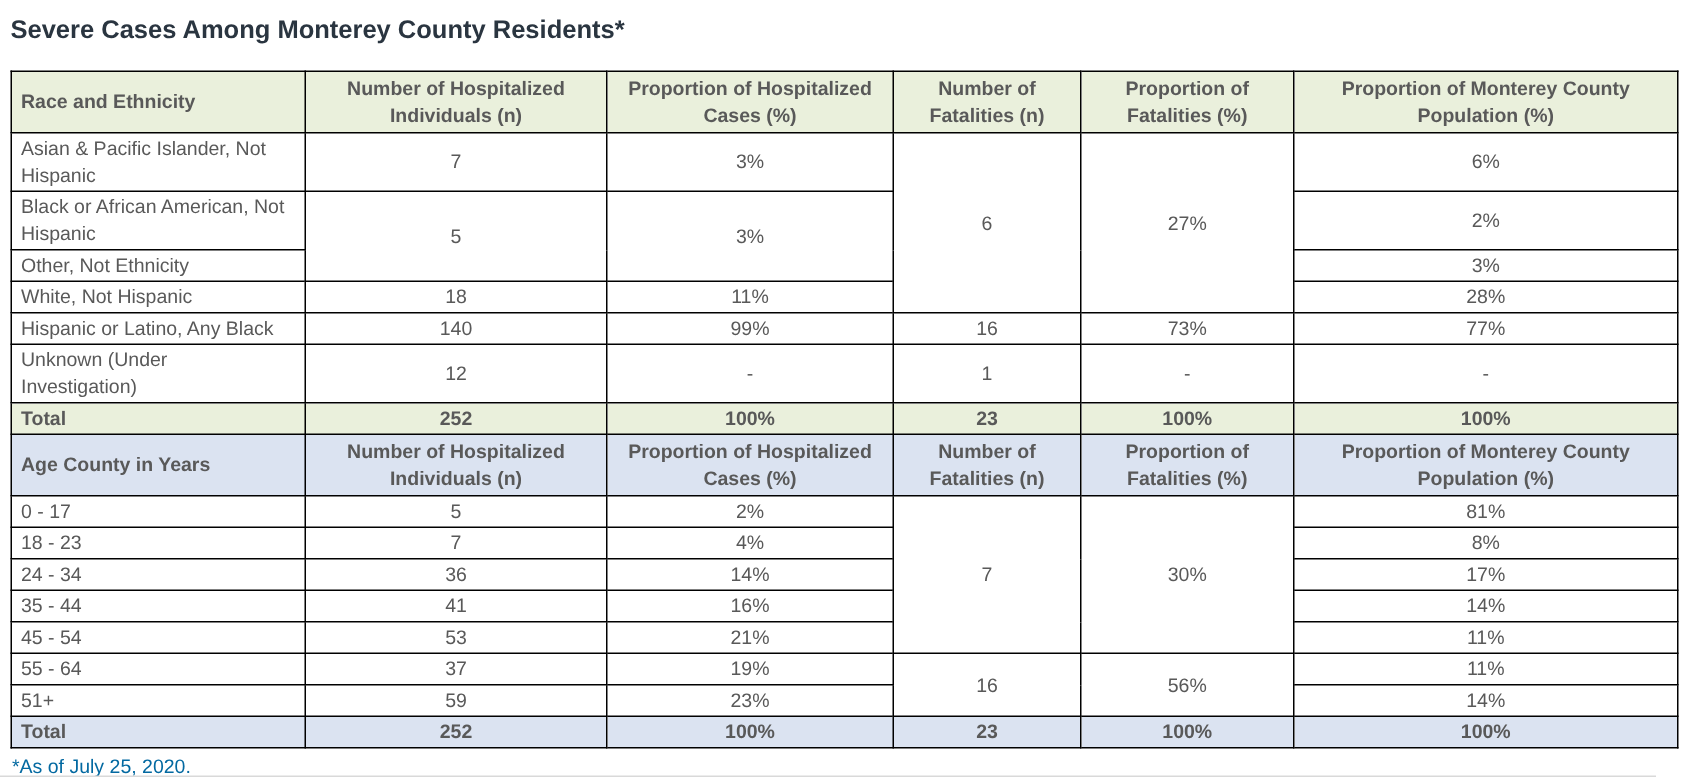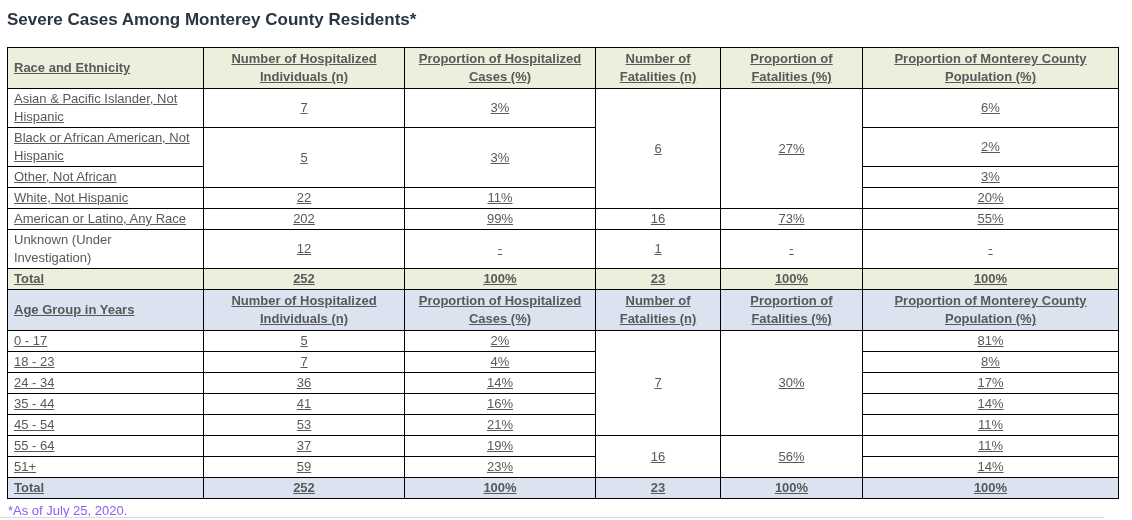--- a/index.html
+++ b/index.html
@@ -26,21 +26,20 @@
     font-size: 17px;
     font-weight: bold;
     color: var(--title-color);
   }
   table.severe-cases {
     border-collapse: collapse;
     table-layout: fixed;
     width: 1111px;
     margin: 17px 0 0 7px;
     font-size: 13px;
-    text-decoration: underline;
   }
   col.c1 { width: 196px; }
   col.c2 { width: 201px; }
   col.c3 { width: 191px; }
   col.c4 { width: 125px; }
   col.c5 { width: 142px; }
   col.c6 { width: 256px; }
   th, td {
     border: 1px solid var(--border-color);
     line-height: 18px;
@@ -56,21 +55,21 @@
   }
   th.first, td.first { text-align: left; }
   tr.race-hdr th { background: var(--race-header-bg); }
   tr.age-hdr th  { background: var(--age-header-bg); }
   tr.race-total td { background: var(--race-header-bg); font-weight: bold; }
   tr.age-total td  { background: var(--age-header-bg); font-weight: bold; }
   .narrow { display: inline-block; max-width: 120px; }
   .footnote {
     margin: 4px 0 0 8px;
     font-size: 13px;
-    color: #8b5cf6;
+    color: #0369a1;
   }
   .bottom-divider {
     position: absolute;
     left: 0; right: 0; top: 517px;
     border-top: 1px solid var(--divider-color);
   }
 </style>
 </head>
 <body>
 
@@ -105,36 +104,36 @@
         <td rowspan="4">27%</td>
         <td>6%</td>
       </tr>
       <tr>
         <td class="first">Black or African American, Not Hispanic</td>
         <td rowspan="2">5</td>
         <td rowspan="2">3%</td>
         <td>2%</td>
       </tr>
       <tr>
-        <td class="first">Other, Not African</td>
+        <td class="first">Other, Not Ethnicity</td>
         <td>3%</td>
       </tr>
       <tr>
         <td class="first">White, Not Hispanic</td>
-        <td>22</td>
+        <td>18</td>
         <td>11%</td>
-        <td>20%</td>
-      </tr>
-      <tr>
-        <td class="first">American or Latino, Any Race</td>
-        <td>202</td>
+        <td>28%</td>
+      </tr>
+      <tr>
+        <td class="first">Hispanic or Latino, Any Black</td>
+        <td>140</td>
         <td>99%</td>
         <td>16</td>
         <td>73%</td>
-        <td>55%</td>
+        <td>77%</td>
       </tr>
       <tr>
         <td class="first"><span class="narrow">Unknown (Under Investigation)</span></td>
         <td>12</td>
         <td>-</td>
         <td>1</td>
         <td>-</td>
         <td>-</td>
       </tr>
       <tr class="race-total">
@@ -142,21 +141,21 @@
         <td>252</td>
         <td>100%</td>
         <td>23</td>
         <td>100%</td>
         <td>100%</td>
       </tr>
     </tbody>
 
     <tbody>
       <tr class="age-hdr">
-        <th class="first">Age Group in Years</th>
+        <th class="first">Age County in Years</th>
         <th>Number of Hospitalized Individuals (n)</th>
         <th>Proportion of Hospitalized Cases (%)</th>
         <th>Number of Fatalities (n)</th>
         <th>Proportion of Fatalities (%)</th>
         <th>Proportion of Monterey County Population (%)</th>
       </tr>
       <tr>
         <td class="first">0 - 17</td>
         <td>5</td>
         <td>2%</td>

